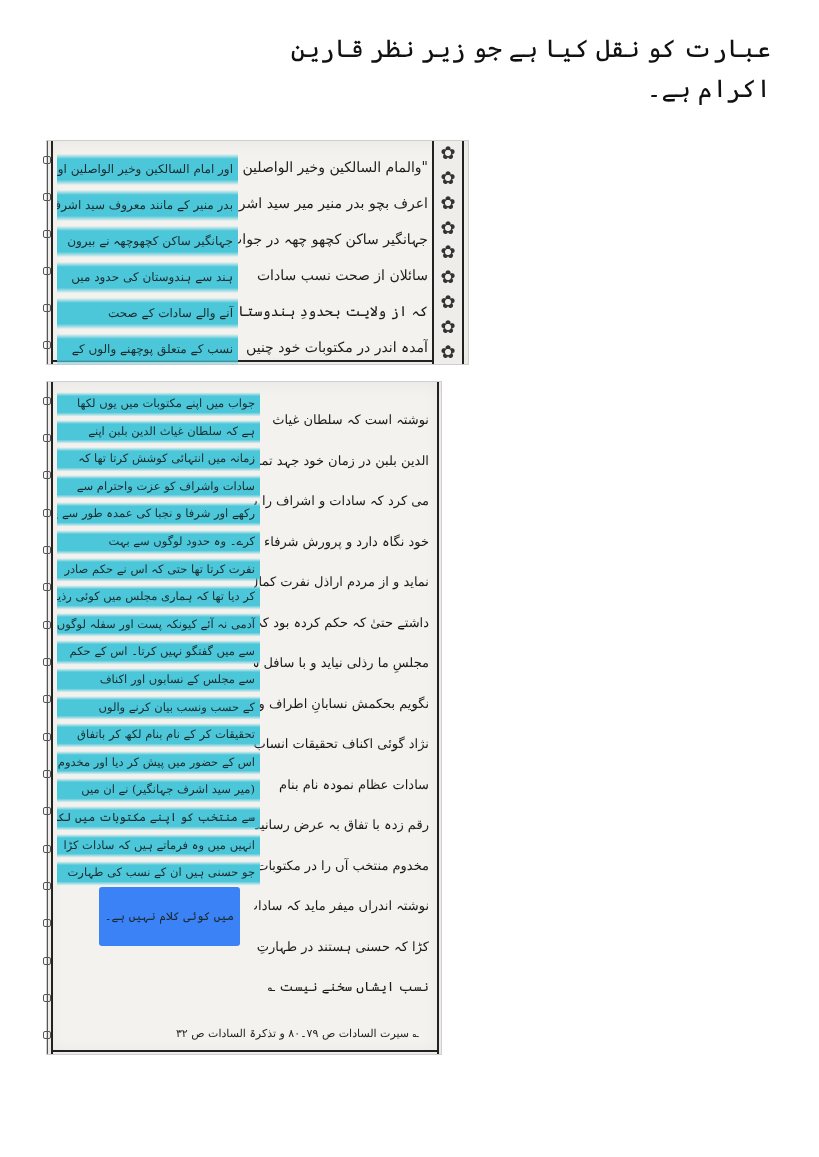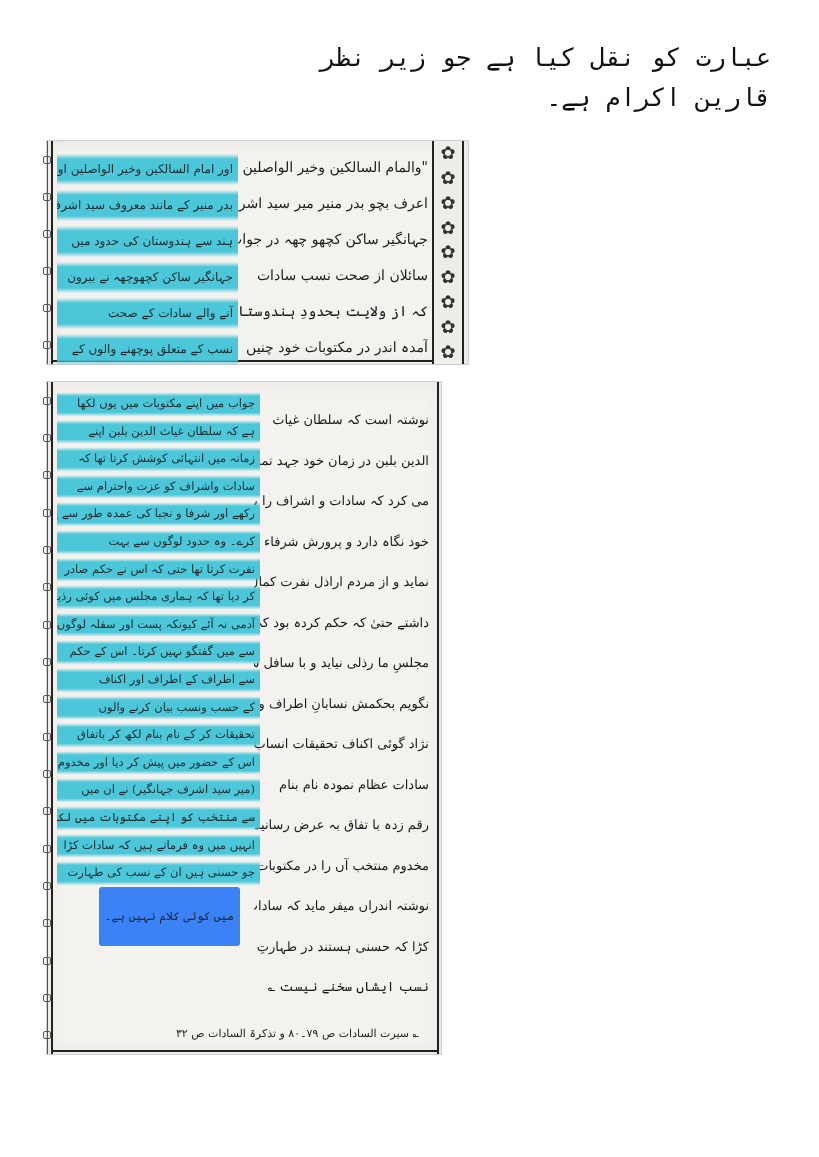--- a/index.html
+++ b/index.html
@@ -1,20 +1,20 @@
 <!DOCTYPE html>
 <html><head>
   <meta charset="utf-8">
   <style>
     html, body { margin: 0; padding: 0; background: #ffffff; }
     body { width: 819px; height: 1157px; position: relative; overflow: hidden; font-family: "DejaVu Sans", sans-serif; }
     .heading {
-      position: absolute; top: 40px; right: 48px; left: 260px;
+      position: absolute; top: 28px; right: 48px; left: 260px;
       direction: rtl; text-align: right; font-size: 25px; color: #111; line-height: 40px;
-      font-family: Liberation Mono, monospace;
+      font-family: Liberation Sans, sans-serif;
     }
     .scan {
       position: absolute; background: #f3f2ef; border: 1px solid #cfcfcf;
       box-shadow: inset 0 0 18px rgba(0,0,0,0.06);
     }
     .scan1 { left: 46px; top: 140px; width: 421px; height: 223px; }
     .scan2 { left: 46px; top: 381px; width: 394px; height: 672px; }
     .frame-left { position: absolute; left: 4px; top: 0; bottom: 0; width: 2px; background: #222; }
     .frame-left2 { position: absolute; left: 0px; top: 0; bottom: 0; width: 1px; background: #555; }
     .frame-right { position: absolute; top: 0; bottom: 0; width: 2px; background: #222; }
@@ -82,24 +82,24 @@
   </div>
 
   <div class="col urdu1">
     <div class="line">
         <span class="hl-full">اور امام السالکین وخیر الواصلین اور</span>
       </div>
     <div class="line">
         <span class="hl-full">بدر منیر کے مانند معروف سید اشرف</span>
       </div>
     <div class="line">
+        <span class="hl-full">جہانگیر ساکن کچھوچھہ نے بیرون</span>
+      </div>
+    <div class="line">
         <span class="hl-full">ہند سے ہندوستان کی حدود میں</span>
-      </div>
-    <div class="line">
-        <span class="hl-full">جہانگیر ساکن کچھوچھہ نے بیرون</span>
       </div>
     <div class="line">
         <span class="hl-full">آنے والے سادات کے صحت</span>
       </div>
     <div class="line">
         <span class="hl-full">نسب کے متعلق پوچھنے والوں کے</span>
       </div>
   </div>
 </div>
 
@@ -172,21 +172,21 @@
     <div class="line">
         <span class="hl-full">کر دیا تھا کہ ہماری مجلس میں کوئی رذیل</span>
       </div>
     <div class="line">
         <span class="hl-full">آدمی نہ آئے کیونکہ پست اور سفلہ لوگوں</span>
       </div>
     <div class="line">
         <span class="hl-full">سے میں گفتگو نہیں کرتا۔ اس کے حکم</span>
       </div>
     <div class="line">
-        <span class="hl-full">سے اطراف کے اطراف اور اکناف</span>
+        <span class="hl-full">سے مجلس کے نسابوں اور اکناف</span>
       </div>
     <div class="line">
         <span class="hl-full">کے حسب ونسب بیان کرنے والوں</span>
       </div>
     <div class="line">
         <span class="hl-full">تحقیقات کر کے نام بنام لکھ کر باتفاق</span>
       </div>
     <div class="line">
         <span class="hl-full">اس کے حضور میں پیش کر دیا اور مخدوم</span>
       </div>

